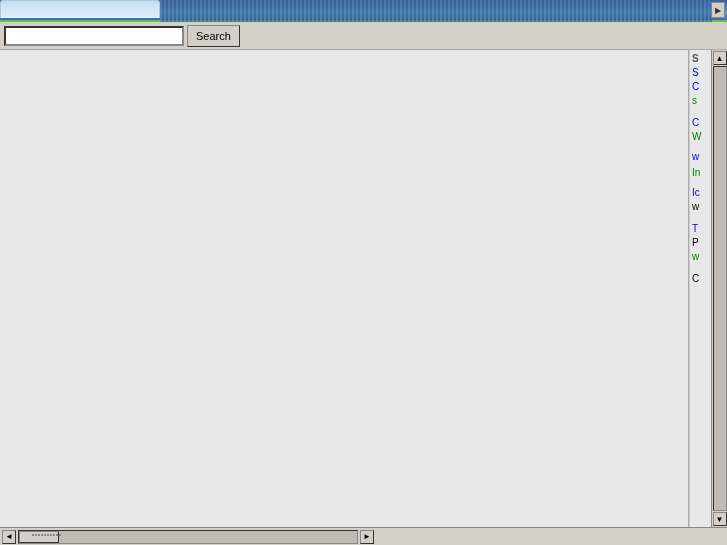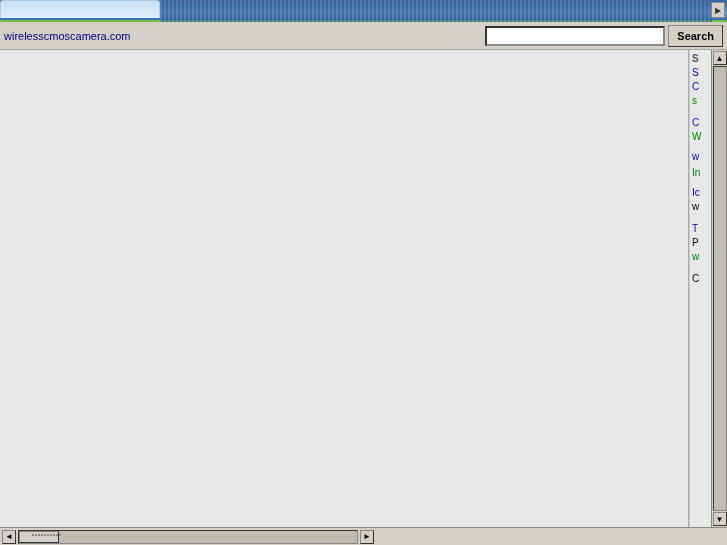--- a/index.html
+++ b/index.html
@@ -90,21 +90,20 @@
       outline: none;
     }
     .search-button {
       height: 22px;
       padding: 1px 8px;
       background: #d4d0c8;
       border: 1px outset #888;
       font-size: 11px;
       cursor: pointer;
       color: #000;
-      font-weight: bold;
     }
 
     
     .content-left {
       flex: 1;
       background: #e8e8e8;
       border-right: 1px solid #aaa;
       position: relative;
     }
 
@@ -235,21 +234,20 @@
 </head>
 <body>
 
 <div class="header-bar">
   <div class="header-tab"></div>
   <div class="header-dots"></div>
   <div class="header-scrollbtn">▶</div>
 </div>
 
 <div class="address-bar">
-  <span class="address-label">wirelesscmoscamera.com</span>
   <div class="search-area">
     <input class="search-input" type="text" placeholder="" style="">
     <button class="search-button">Search</button>
   </div>
 </div>
 
 <div style="display:flex; height: calc(545px - 22px - 28px - 18px);">
 
   <div class="content-left"></div>
 

